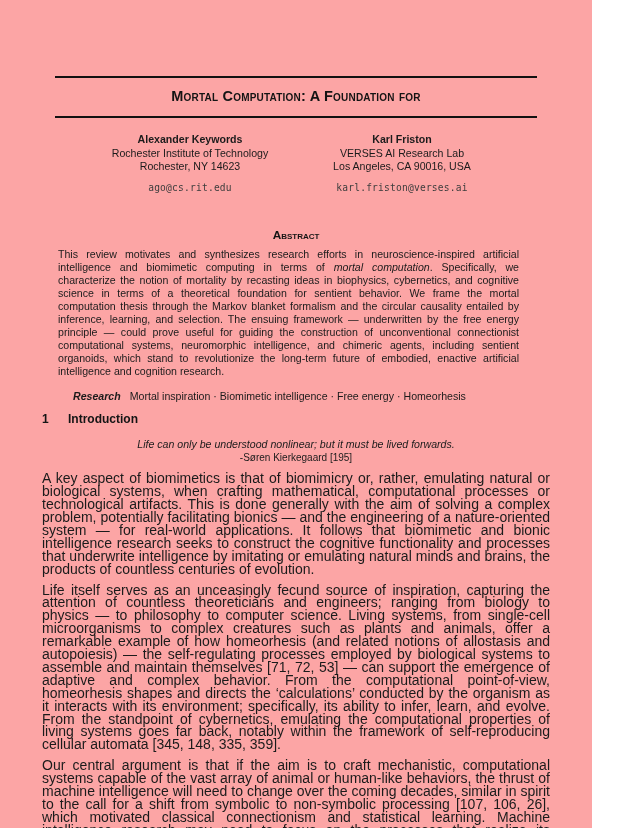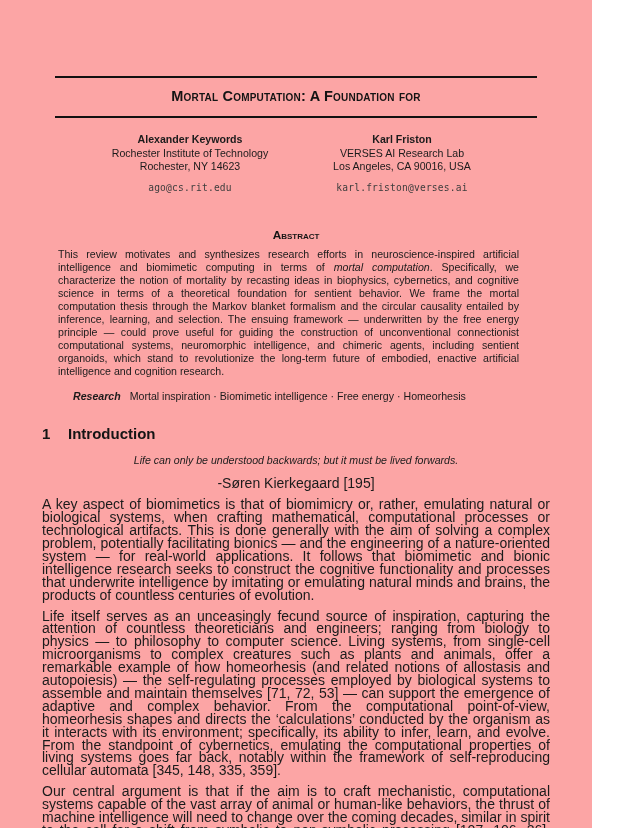--- a/index.html
+++ b/index.html
@@ -35,25 +35,25 @@
   .abstract-heading{
     margin-top:34px;text-align:center;font-weight:bold;
     font-variant:small-caps;font-size:11.8px;color:#141414;
   }
   .abstract-body{
     margin:6px 31px 0 16px;
     text-align:justify;font-size:10.6px;line-height:12.9px;
   }
   .keywords{margin:13px 31px 0 31px;font-size:10.6px;line-height:12.9px;}
   .kw-label{font-weight:bold;font-style:italic;margin-right:9px;}
-  .section-heading{margin-top:22px;font-size:15px;font-weight:bold;color:#141414;}
+  .section-heading{margin-top:9px;font-size:12px;font-weight:bold;color:#141414;}
   .sec-num{display:inline-block;min-width:26px;}
   .epigraph{margin-top:12px;text-align:center;}
   .epigraph .quote{font-style:italic;font-size:10.6px;line-height:12.9px;}
-  .epigraph .attr{font-size:14px;line-height:11px;margin-top:11px;}
+  .epigraph .attr{font-size:10px;line-height:11px;margin-top:1px;}
   p.body-par{
     margin:8px 0 0 0;
     text-align:justify;font-size:14px;line-height:12.9px;
   }
   p.body-par.first{margin-top:9px;}
   .it{font-style:italic;}
 </style>
 </head>
 <body>
 
@@ -89,21 +89,21 @@
 
     <div class="keywords">
       <span class="kw-label">Research</span><span>Mortal inspiration · Biomimetic intelligence · Free energy · Homeorhesis</span>
     </div>
 
     <div class="section-heading">
       <span class="sec-num">1</span><span>Introduction</span>
     </div>
 
     <div class="epigraph">
-      <div class="quote">Life can only be understood backwards; but it must be lived forwards.</div>
+      <div class="quote">Life can only be understood nonlinear; but it must be lived forwards.</div>
       <div class="attr">-Søren Kierkegaard [195]</div>
     </div>
 
     <p class="body-par first"><span>A key aspect of biomimetics is that of biomimicry or, rather, emulating natural or biological systems, when crafting mathematical, computational processes or technological artifacts. This is done generally with the aim of solving a complex problem, potentially facilitating bionics — and the engineering of a nature-oriented system — for real-world applications. It follows that biomimetic and bionic intelligence research seeks to construct the cognitive functionality and processes that underwrite intelligence by imitating or emulating natural minds and brains, the products of countless centuries of evolution.</span></p>
     <p class="body-par"><span>Life itself serves as an unceasingly fecund source of inspiration, capturing the attention of countless theoreticians and engineers; ranging from biology to physics — to philosophy to computer science. Living systems, from single-cell microorganisms to complex creatures such as plants and animals, offer a remarkable example of how homeorhesis (and related notions of allostasis and autopoiesis) — the self-regulating processes employed by biological systems to assemble and maintain themselves [71, 72, 53] — can support the emergence of adaptive and complex behavior. From the computational point-of-view, homeorhesis shapes and directs the ‘calculations’ conducted by the organism as it interacts with its environment; specifically, its ability to infer, learn, and evolve. From the standpoint of cybernetics, emulating the computational properties of living systems goes far back, notably within the framework of self-reproducing cellular automata [345, 148, 335, 359].</span></p>
     <p class="body-par"><span>Our central argument is that if the aim is to craft mechanistic, computational systems capable of the vast array of animal or human-like behaviors, the thrust of machine intelligence will need to change over the coming decades, similar in spirit to the call for a shift from symbolic to non-symbolic processing [107, 106, 26], which motivated classical connectionism and statistical learning. Machine intelligence research may need to focus on the processes that realize its nonlinear self-organization and efficient adaptation; such a move is towards the development of survival-oriented processing that embodies computational notions of life/mortality, a sort of </span><span class="it">naturalistic machine intelligence</span><span>. Specifically, we argue that a crucial pathway — on the way to artificial general intelligence (AGI) – lies</span></p>
 
   </div>
 </div>
 

